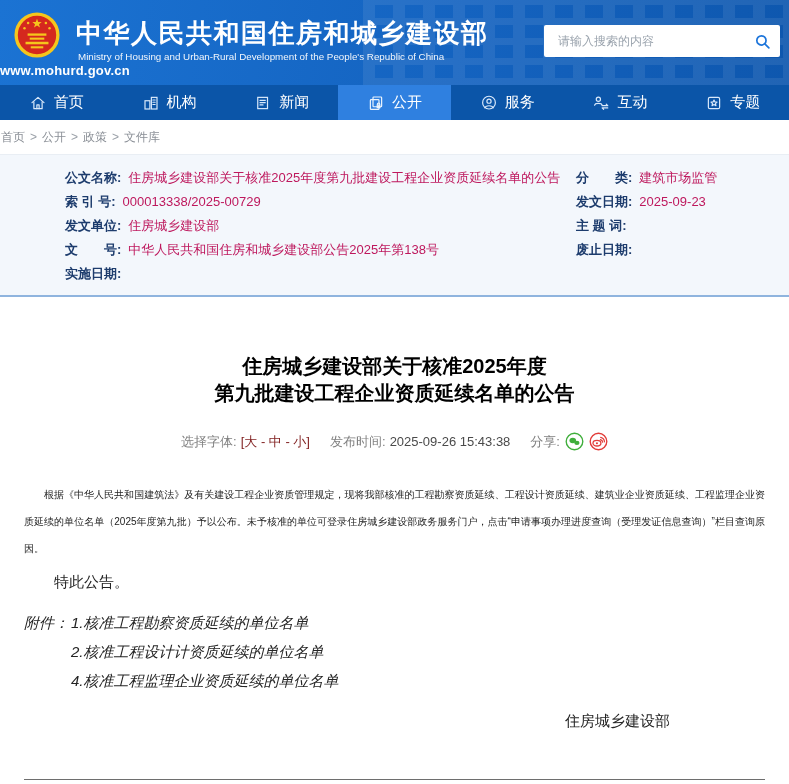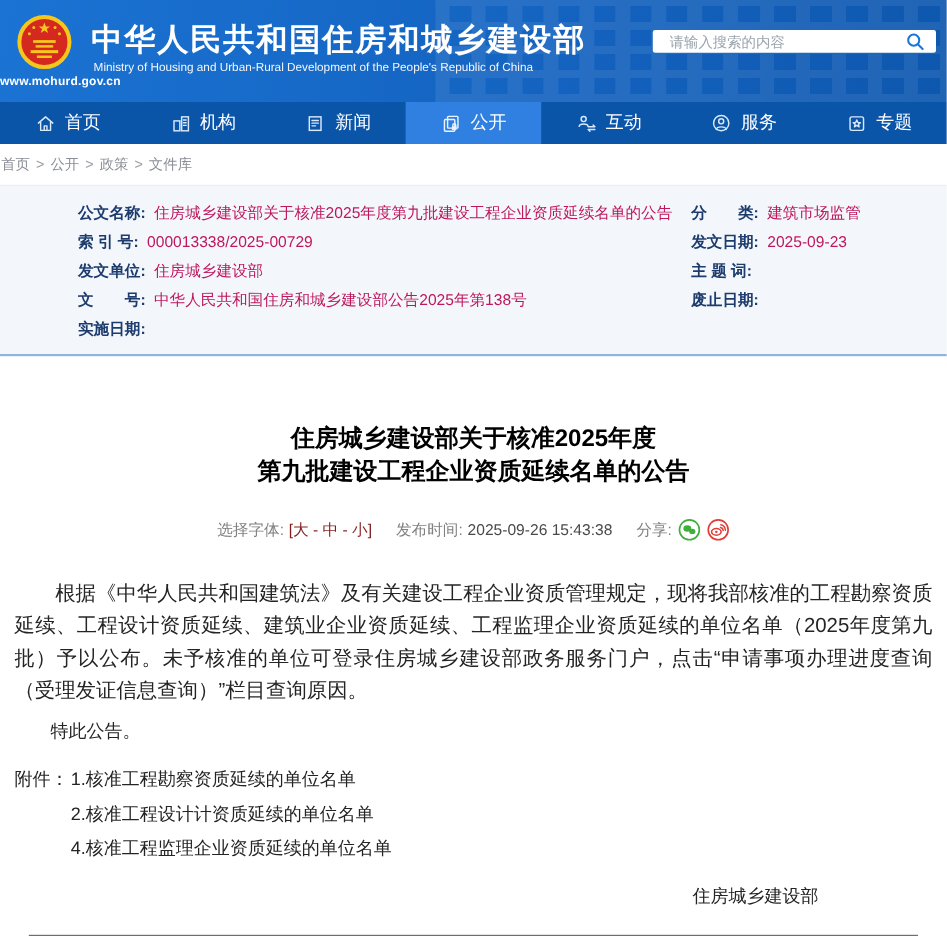--- a/index.html
+++ b/index.html
@@ -4,24 +4,24 @@
 <style>
   html,body{margin:0;padding:0;background:#fff;font-family:"Liberation Sans","DejaVu Sans",sans-serif;}
   body{width:789px;height:784px;overflow:hidden;}
 
   
   .site-header{position:relative;height:85px;background:linear-gradient(100deg,#1b73d3,#1463c0 58%,#0e57ae);overflow:hidden;}
   .site-header::after{content:"";position:absolute;right:0;top:0;width:54%;height:100%;opacity:.08;pointer-events:none;
     background:repeating-linear-gradient(90deg,#fff 0 12px,transparent 12px 30px),
                repeating-linear-gradient(0deg,#fff 0 7px,transparent 7px 20px);}
   .emblem{position:absolute;left:13px;top:11px;}
-  .site-url{position:absolute;left:0;top:63px;width:82px;text-align:center;color:#fefefe;font-size:10px;font-weight:bold;letter-spacing:.2px;z-index:2;}
+  .site-url{position:absolute;left:0;top:63px;width:82px;text-align:center;color:#fefefe;font-size:13px;font-weight:bold;letter-spacing:.2px;z-index:2;}
   .site-title{position:absolute;left:76px;top:16px;color:#fff;font-size:26px;font-weight:bold;letter-spacing:1.5px;z-index:2;}
   .site-subtitle{position:absolute;left:78px;top:51px;color:rgba(255,255,255,.94);font-size:9.8px;z-index:2;}
-  .search-box{position:absolute;right:9px;top:25px;width:236px;height:19px;background:#fff;border-radius:2px;display:flex;align-items:center;z-index:3;}
+  .search-box{position:absolute;right:9px;top:25px;width:236px;height:32px;background:#fff;border-radius:2px;display:flex;align-items:center;z-index:3;}
   .search-box input{flex:1;border:none;outline:none;background:transparent;font-size:12px;color:#333;padding:0 0 0 14px;font-family:inherit;min-width:0;}
   .search-box input::placeholder{color:#9aa3ad;}
   .search-btn{width:36px;height:32px;display:flex;align-items:center;justify-content:center;cursor:pointer;}
 
   
   .main-nav{display:flex;height:35px;background:#0b55a8;}
   .nav-item{flex:1;display:flex;align-items:center;justify-content:center;gap:7px;color:#fff;font-size:15px;cursor:pointer;}
   .nav-item.active{background:#2f80e0;}
   .nav-item svg{flex-shrink:0;}
 
@@ -32,31 +32,31 @@
 
   
   .doc-meta{display:flex;background:#f3f7fc;border-bottom:2px solid #8fb4de;padding:13px 10px 7px;}
   .meta-col.left{width:538px;padding-left:55px;box-sizing:border-box;}
   .meta-col.right{flex:1;padding-left:28px;box-sizing:border-box;}
   .meta-row{display:flex;font-size:13px;line-height:19px;margin-bottom:5px;}
   .meta-label{font-weight:bold;color:#1d3c6d;white-space:pre;flex-shrink:0;}
   .meta-value{color:#be185d;margin-left:7px;white-space:nowrap;}
 
   
-  .content{position:relative;padding:0 12px;height:487px;box-sizing:border-box;background:#fff;}
+  .content{position:relative;padding:0 24px;height:487px;box-sizing:border-box;background:#fff;}
   .doc-title{margin:0;padding-top:56px;text-align:center;font-size:20px;line-height:27px;font-weight:bold;color:#000;}
   .article-meta{margin-top:25px;display:flex;align-items:center;justify-content:center;font-size:13px;color:#808080;}
   .article-meta .blue{color:#7f1d1d;cursor:pointer;margin-left:4px;}
   .article-meta .dark{color:#4a4a4a;margin-left:4px;}
   .article-meta .gap-l{margin-left:20px;}
   .article-meta svg{margin-left:5px;cursor:pointer;}
-  .body-text{margin:30px 0 0;font-size:17px;color:#242424;line-height:27px;text-indent:2em;text-align:justify;}
+  .body-text{margin:30px 0 0;font-size:10px;color:#242424;line-height:27px;text-indent:2em;text-align:justify;}
   .closing{margin:11px 0 0;font-size:15px;color:#242424;text-indent:2em;}
   .attachments{margin-top:21px;font-size:15px;color:#242424;}
-  .attach-row{display:flex;margin-bottom:9px;line-height:20px;}
+  .attach-row{display:flex;margin-bottom:9px;line-height:20px;font-style:italic;}
   .attach-label{width:47px;flex-shrink:0;}
   .attach-item{cursor:pointer;}
   .signature{margin-top:18px;text-align:right;padding-right:95px;font-size:15px;color:#242424;line-height:23px;}
   .footer-line{position:absolute;left:24px;right:24px;bottom:4px;border-top:1px solid #6e6e6e;}
 </style>
 </head>
 <body>
 
 <header class="site-header">
   <svg class="emblem" width="48" height="48" viewBox="0 0 46 46">
@@ -112,34 +112,34 @@
   <div class="nav-item active">
     <svg width="18" height="18" viewBox="0 0 24 24" fill="none" stroke="#eaf3fd" stroke-width="1.6" stroke-linecap="round">
       <rect x="8" y="4" width="11.5" height="13" rx="1"></rect>
         <rect x="4.5" y="7.5" width="11.5" height="13" rx="1"></rect>
       <path d="M13.8 15v-1.4a1.6 1.6 0 0 1 3.2 0V15"></path>
         <rect x="12.8" y="15" width="5.2" height="4" rx=".5" fill="#eaf3fd" stroke="none"></rect>
     </svg>
     <span>公开</span>
   </div>
   <div class="nav-item">
+    <svg width="18" height="18" viewBox="0 0 24 24" fill="none" stroke="#d9e9fb" stroke-width="1.6" stroke-linecap="round">
+      <circle cx="12" cy="11.5" r="8.5"></circle>
+        <circle cx="12" cy="9.5" r="2.8"></circle>
+        <path d="M6.5 18.5c.8-3.8 10.2-3.8 11 0"></path>
+    </svg>
+    <span>服务</span>
+  </div>
+  <div class="nav-item">
     <svg width="18" height="18" viewBox="0 0 24 24" fill="none" stroke="#d9e9fb" stroke-width="1.6" stroke-linecap="round" stroke-linejoin="round">
       <circle cx="8.5" cy="7" r="2.8"></circle>
         <path d="M3.5 15c.5-3.5 9.5-3.5 10 0"></path>
       <path d="M13.5 15.5H21l-2-2M21 18.5h-7.5l2 2"></path>
     </svg>
     <span>互动</span>
-  </div>
-  <div class="nav-item">
-    <svg width="18" height="18" viewBox="0 0 24 24" fill="none" stroke="#d9e9fb" stroke-width="1.6" stroke-linecap="round">
-      <circle cx="12" cy="11.5" r="8.5"></circle>
-        <circle cx="12" cy="9.5" r="2.8"></circle>
-        <path d="M6.5 18.5c.8-3.8 10.2-3.8 11 0"></path>
-    </svg>
-    <span>服务</span>
   </div>
   <div class="nav-item">
     <svg width="18" height="18" viewBox="0 0 24 24" fill="none" stroke="#d9e9fb" stroke-width="1.6" stroke-linejoin="round">
       <rect x="4.5" y="4.5" width="15" height="15" rx="2"></rect>
       <polygon points="12,8 13.2,10.7 16,10.9 13.9,12.8 14.6,15.6 12,14 9.4,15.6 10.1,12.8 8,10.9 10.8,10.7"></polygon>
     </svg>
     <span>专题</span>
   </div>
 </nav>
 

